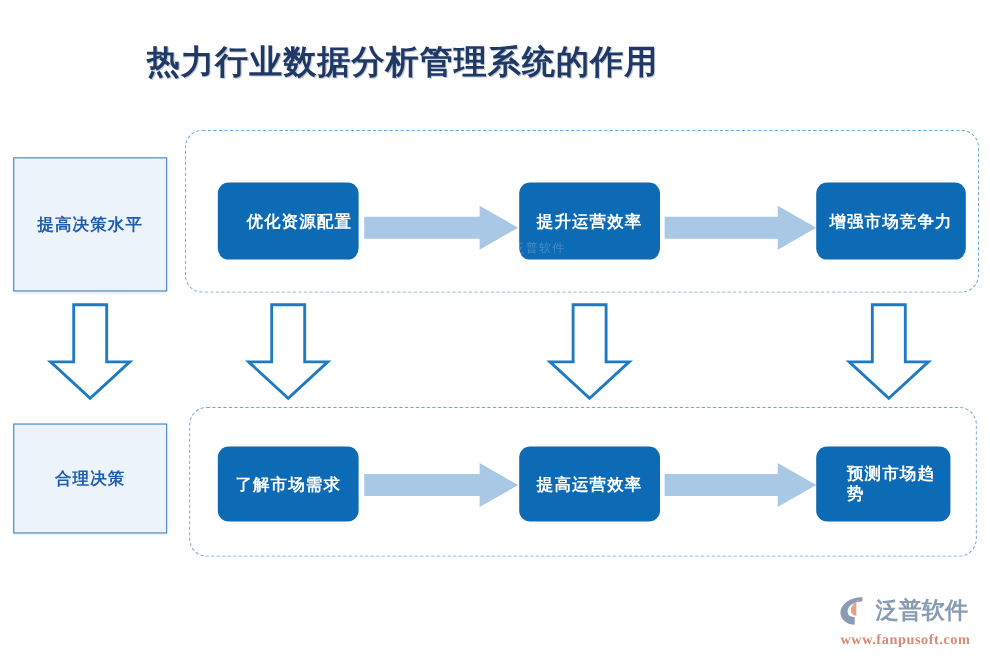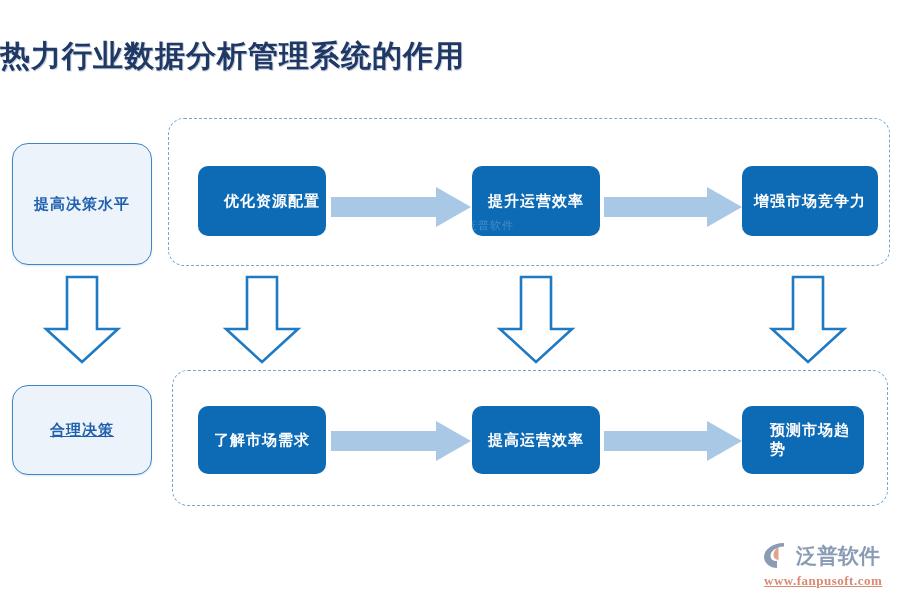--- a/index.html
+++ b/index.html
@@ -18,20 +18,21 @@
     width: 900px;
     height: 600px;
   }
 
   
   .title {
     position: absolute;
     left: 0;
     top: 36px;
     width: 732px;
+    text-align: center;
     font-family: "Liberation Serif", "DejaVu Serif", serif;
     font-size: 30px;
     font-weight: bold;
     color: #1f3864;
     letter-spacing: 1px;
     text-shadow: 1px 1px 0 rgba(120,140,180,0.45);
   }
 
   
   .dashed-group {
@@ -43,33 +44,33 @@
   }
   #group-top    { left: 168px; top: 118px;  width: 722px; height: 148px; }
   #group-bottom { left: 172px; top: 370px;  width: 716px; height: 136px; }
 
   
   .side-box {
     position: absolute;
     box-sizing: border-box;
     background: #edf3fa;
     border: 1.6px solid #3d85c6;
-    border-radius: 16px;
+    border-radius: 0;
     display: flex;
     align-items: center;
     justify-content: center;
     color: #1f5fad;
     font-family: "Liberation Serif", "DejaVu Serif", serif;
     font-weight: bold;
     font-size: 15px;
     letter-spacing: 1px;
     box-shadow: 0 1px 2px rgba(60,110,170,0.18);
   }
   #side-box-1 { left: 12px; top: 143px; width: 140px; height: 122px; }
-  #side-box-2 { left: 12px; top: 385px; width: 140px; height: 90px; text-decoration: underline; }
+  #side-box-2 { left: 12px; top: 385px; width: 140px; height: 100px; }
 
   
   .proc-box {
     position: absolute;
     box-sizing: border-box;
     background: #0d6ab5;
     border-radius: 10px;
     display: flex;
     align-items: center;
     justify-content: center;
@@ -138,21 +139,20 @@
     line-height: 1;
   }
   .wm-url {
     font-family: "Liberation Serif", "DejaVu Serif", serif;
     font-size: 13px;
     font-weight: bold;
     color: #d98a72;
     letter-spacing: 0.5px;
     margin-top: 3px;
     margin-left: 2px;
-    text-decoration: underline;
   }
 
   
   #watermark-ghost {
     position: absolute;
     left: 466px;
     top: 218px;
     font-family: "Liberation Sans", "DejaVu Sans", sans-serif;
     font-size: 11px;
     color: rgba(255,255,255,0.22);

